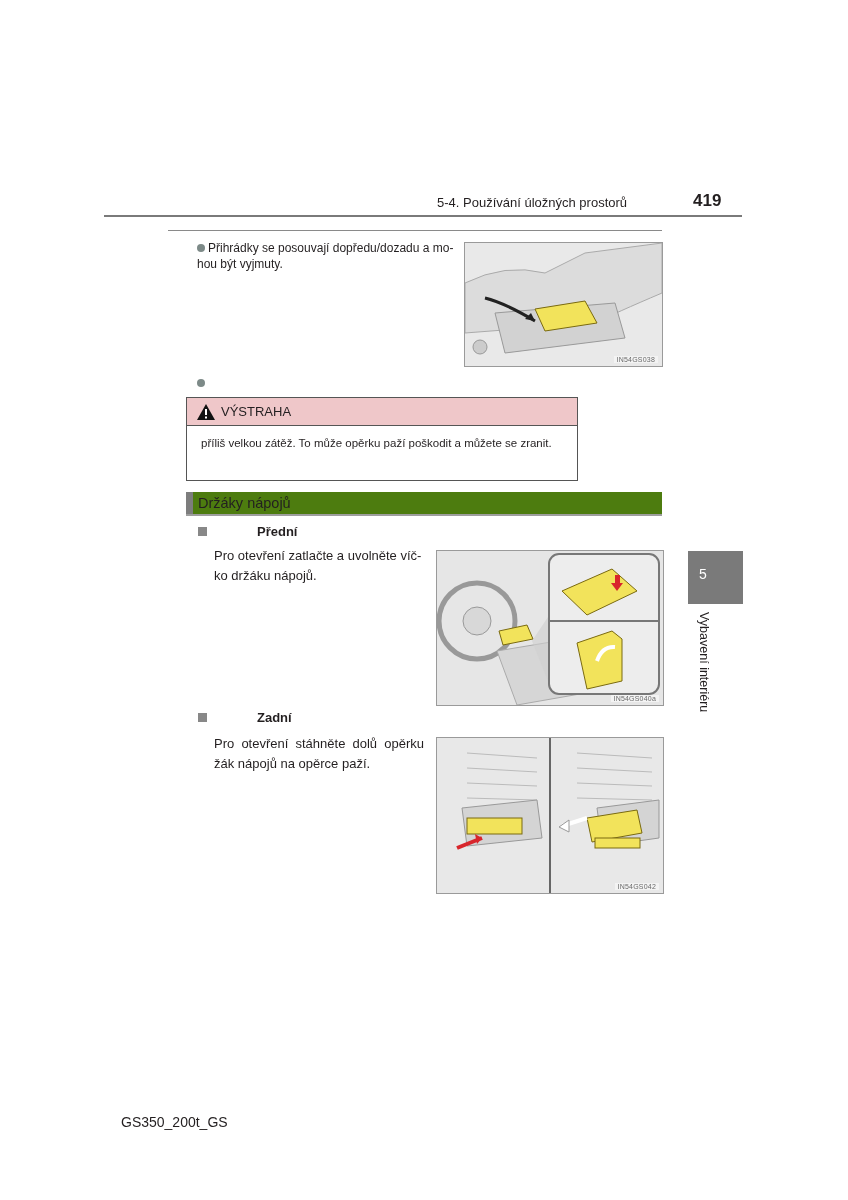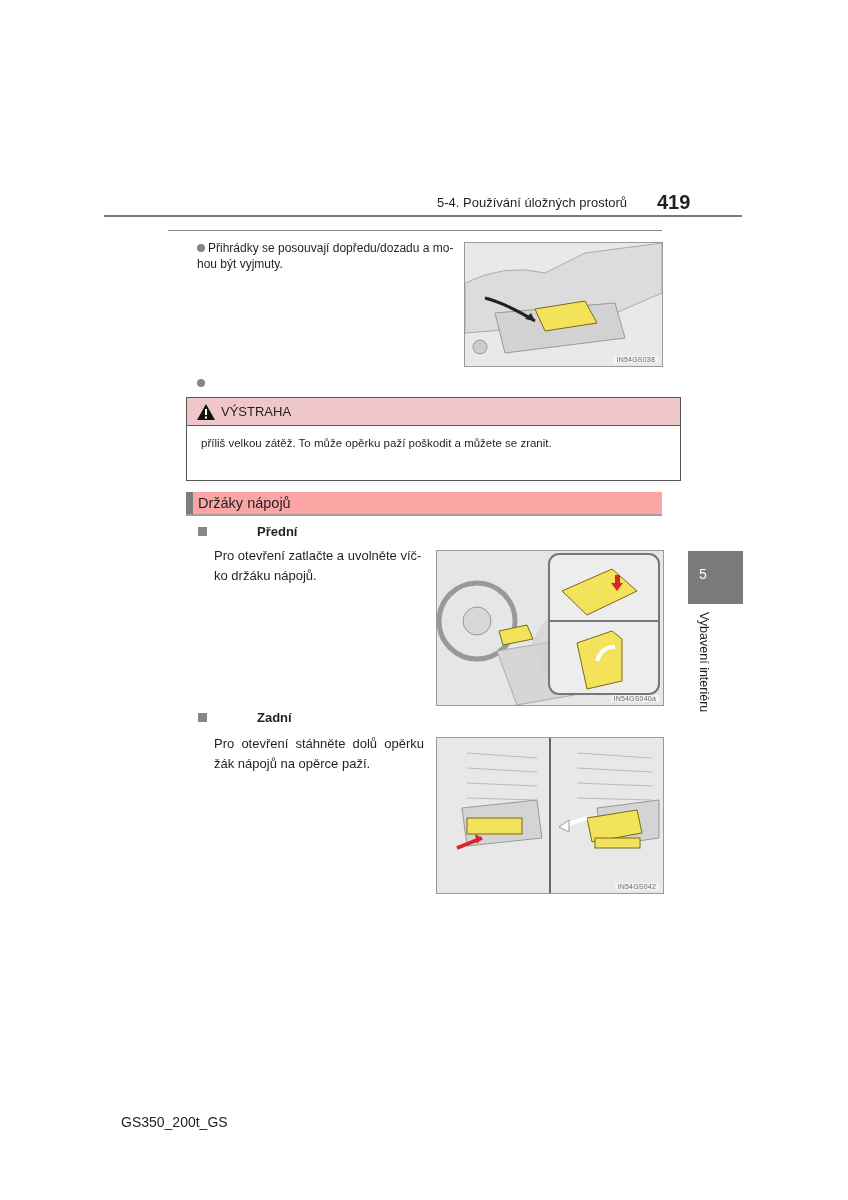--- a/index.html
+++ b/index.html
@@ -4,38 +4,38 @@
 <style>
   html, body { margin: 0; padding: 0; }
   body {
     width: 848px; height: 1200px; background: #ffffff; position: relative; overflow: hidden;
     font-family: "Liberation Sans", "DejaVu Sans", sans-serif; color: #231f20;
   }
   .abs { position: absolute; }
 
   
   .hdr-title { left: 437px; top: 195px; font-size: 13px; color: #231f20; }
-  .hdr-page { left: 657px; top: 191px; font-size: 20px; font-weight: bold; }
+  .hdr-page { left: 693px; top: 191px; font-size: 17px; font-weight: bold; }
   .hdr-rule { left: 104px; top: 215px; width: 638px; height: 2px; background: #7a7a7a; }
   .hdr-rule2 { left: 168px; top: 230px; width: 494px; height: 1px; background: #8a8a8a; }
 
   .bullet { font-size: 12px; line-height: 16px; }
   .dot { display: inline-block; width: 8px; height: 8px; border-radius: 50%; background: #7d8a88; margin-right: 3px; vertical-align: 0px; }
 
   .fig { border: 1px solid #9a9a9a; background: #ececec; overflow: hidden; }
   .fig-code { position: absolute; right: 4px; bottom: 3px; font-size: 7px; color: #6a6a6a; background: #f3f3f3; padding: 0 3px; letter-spacing: 0.2px; }
 
   
-  .warn { left: 186px; top: 397px; width: 495px; height: 84px; border: 1px solid #555; box-sizing: border-box; }
+  .warn { left: 186px; top: 397px; width: 392px; height: 84px; border: 1px solid #555; box-sizing: border-box; }
   .warn-head { height: 27px; background: #efc7c9; border-bottom: 1px solid #555; display: flex; align-items: center; padding-left: 10px; font-size: 13px; }
   .warn-head svg { margin-right: 6px; }
   .warn-body { padding: 9px 0 0 14px; font-size: 11.5px; line-height: 16px; }
 
   
-  .sec { left: 186px; top: 492px; width: 476px; height: 24px; background: #fca5a5; border-bottom: 2px solid #9e9e9e; box-sizing: border-box; }
+  .sec { left: 186px; top: 492px; width: 476px; height: 24px; background: #4d7c0f; border-bottom: 2px solid #9e9e9e; box-sizing: border-box; }
   .sec-bar { position: absolute; left: 0; top: 0; width: 7px; height: 22px; background: #7d7d7d; }
   .sec-text { position: absolute; left: 12px; top: 3px; font-size: 14.5px; }
 
   .sub { font-size: 13px; font-weight: bold; display: flex; align-items: center; gap: 43px; }
   .sq { display: inline-block; width: 9px; height: 9px; background: #888; margin-right: 7px; }
   .para { font-size: 13px; line-height: 20px; text-align: justify; }
 
   
   .tab { left: 688px; top: 551px; width: 55px; height: 53px; background: #7a7a7a; }
   .tab-num { position: absolute; left: 11px; top: 15px; color: #fff; font-size: 14px; }

